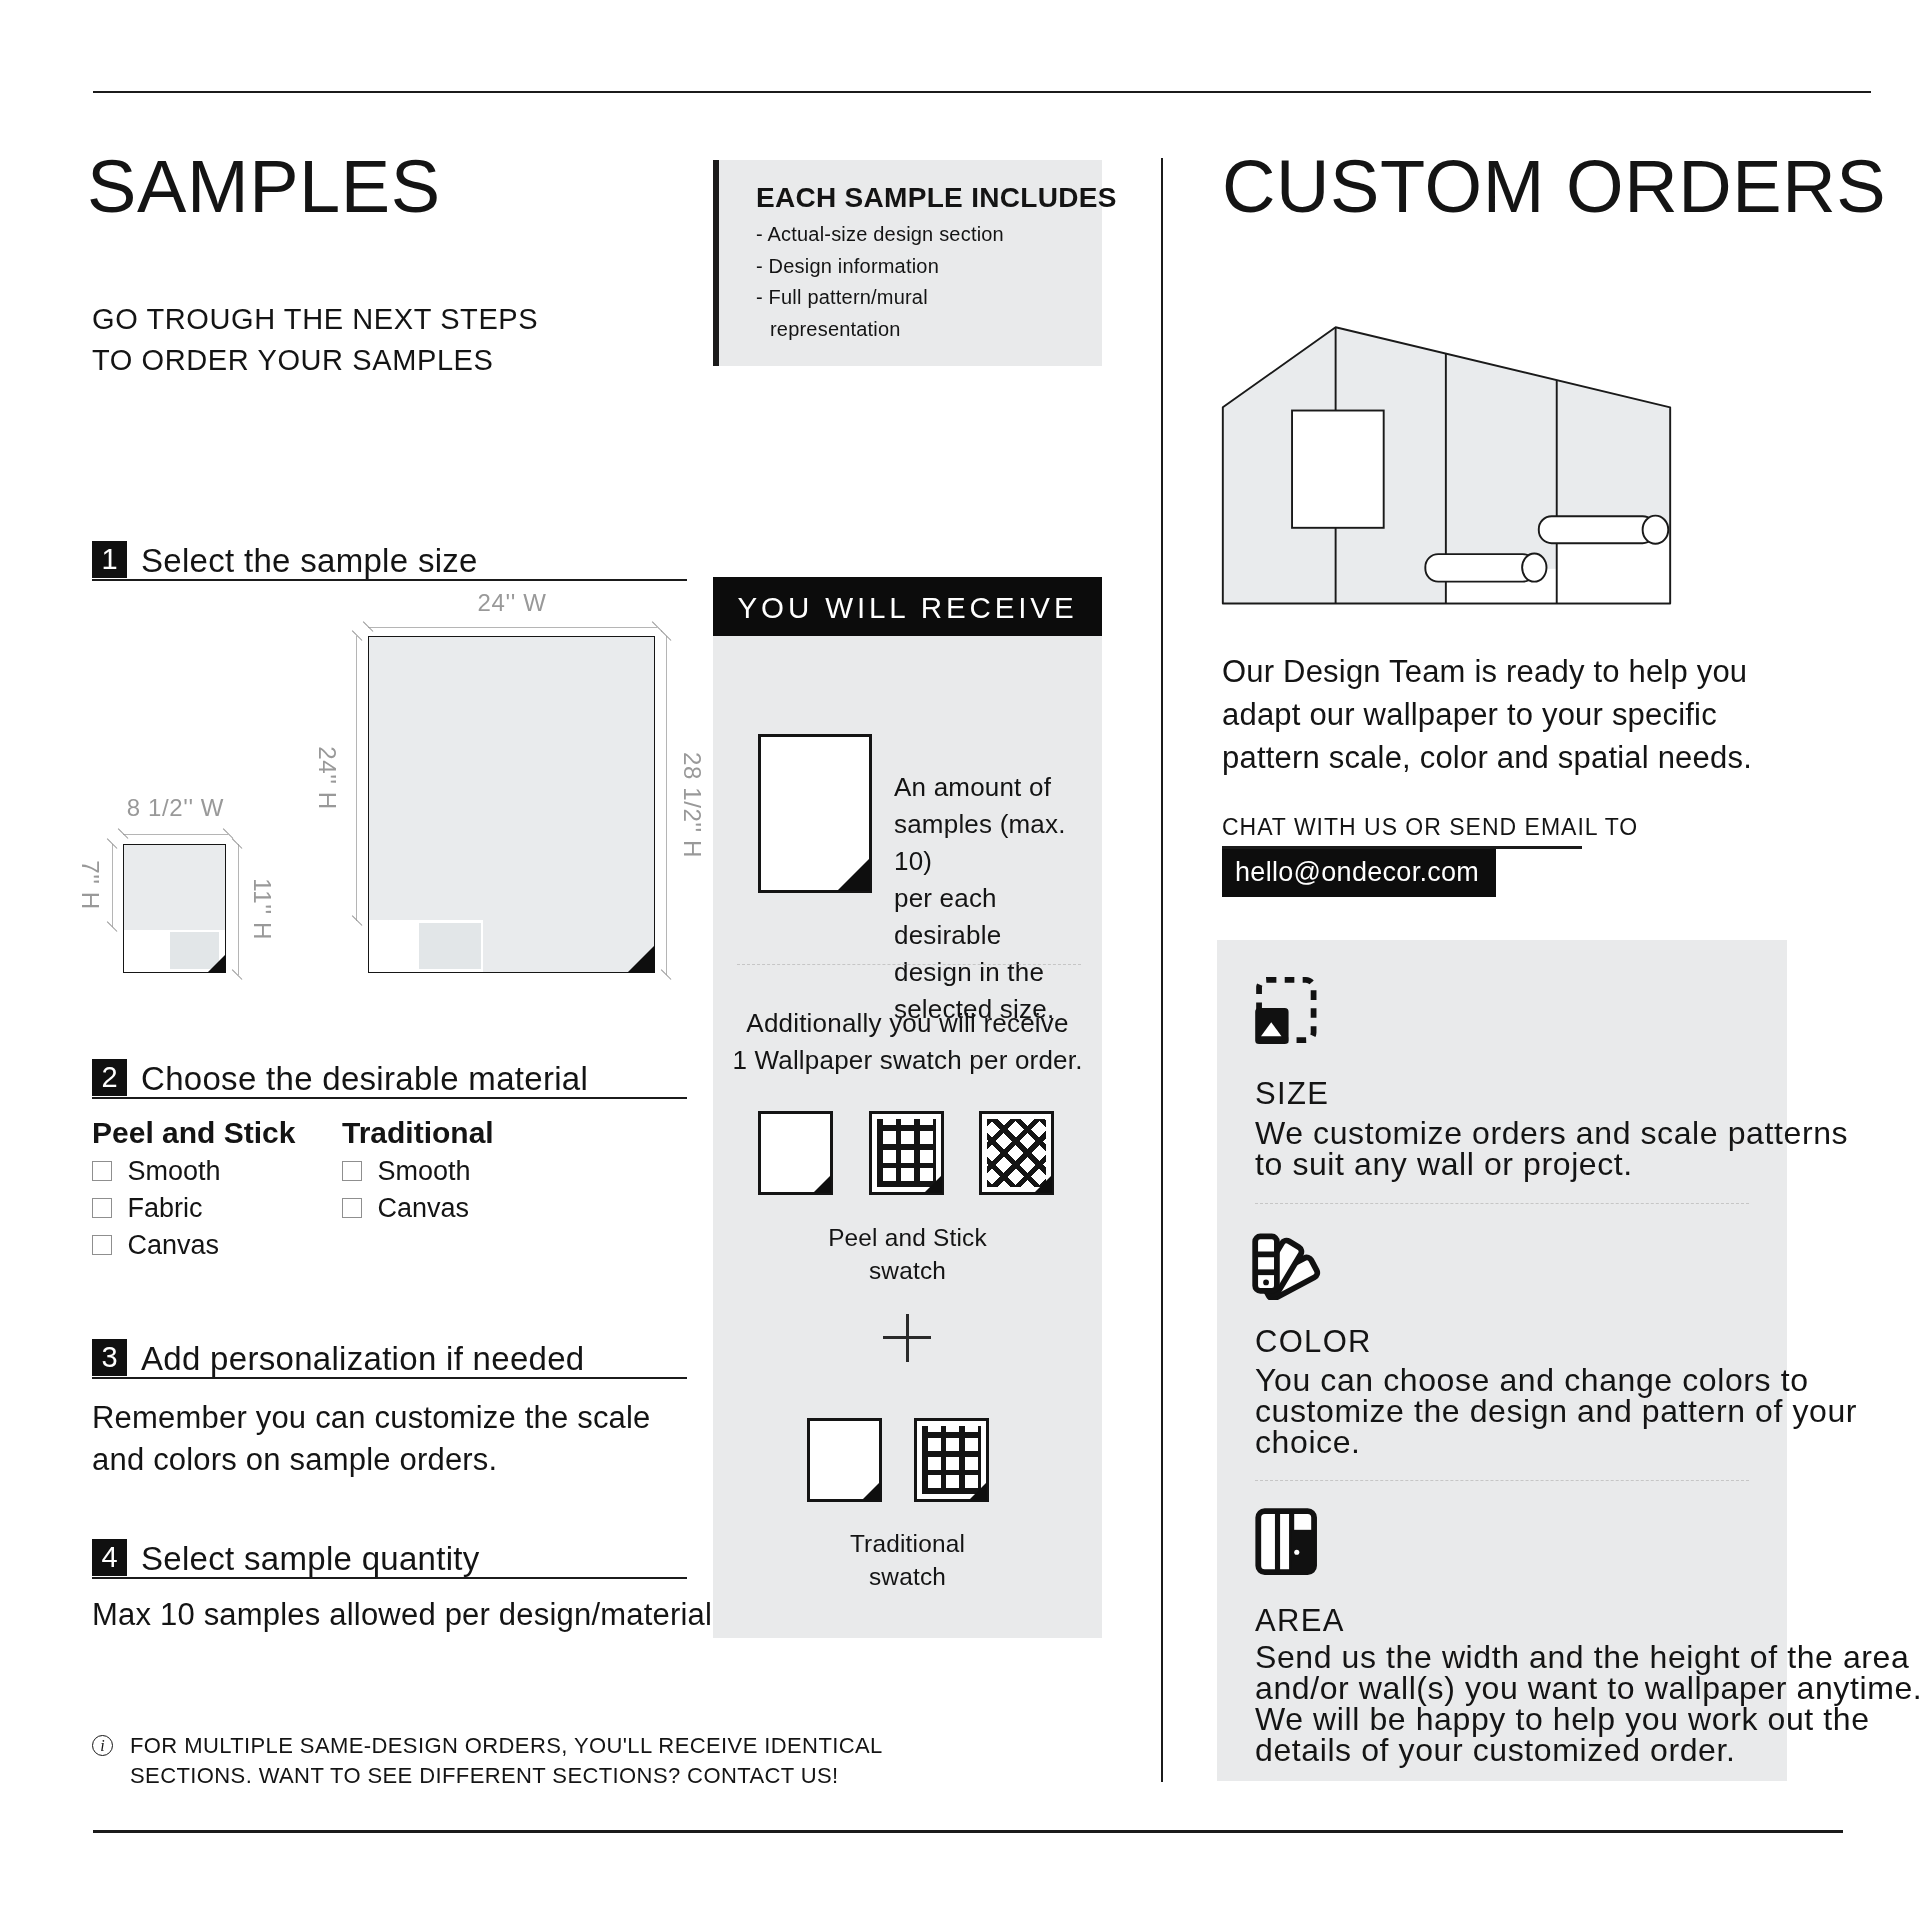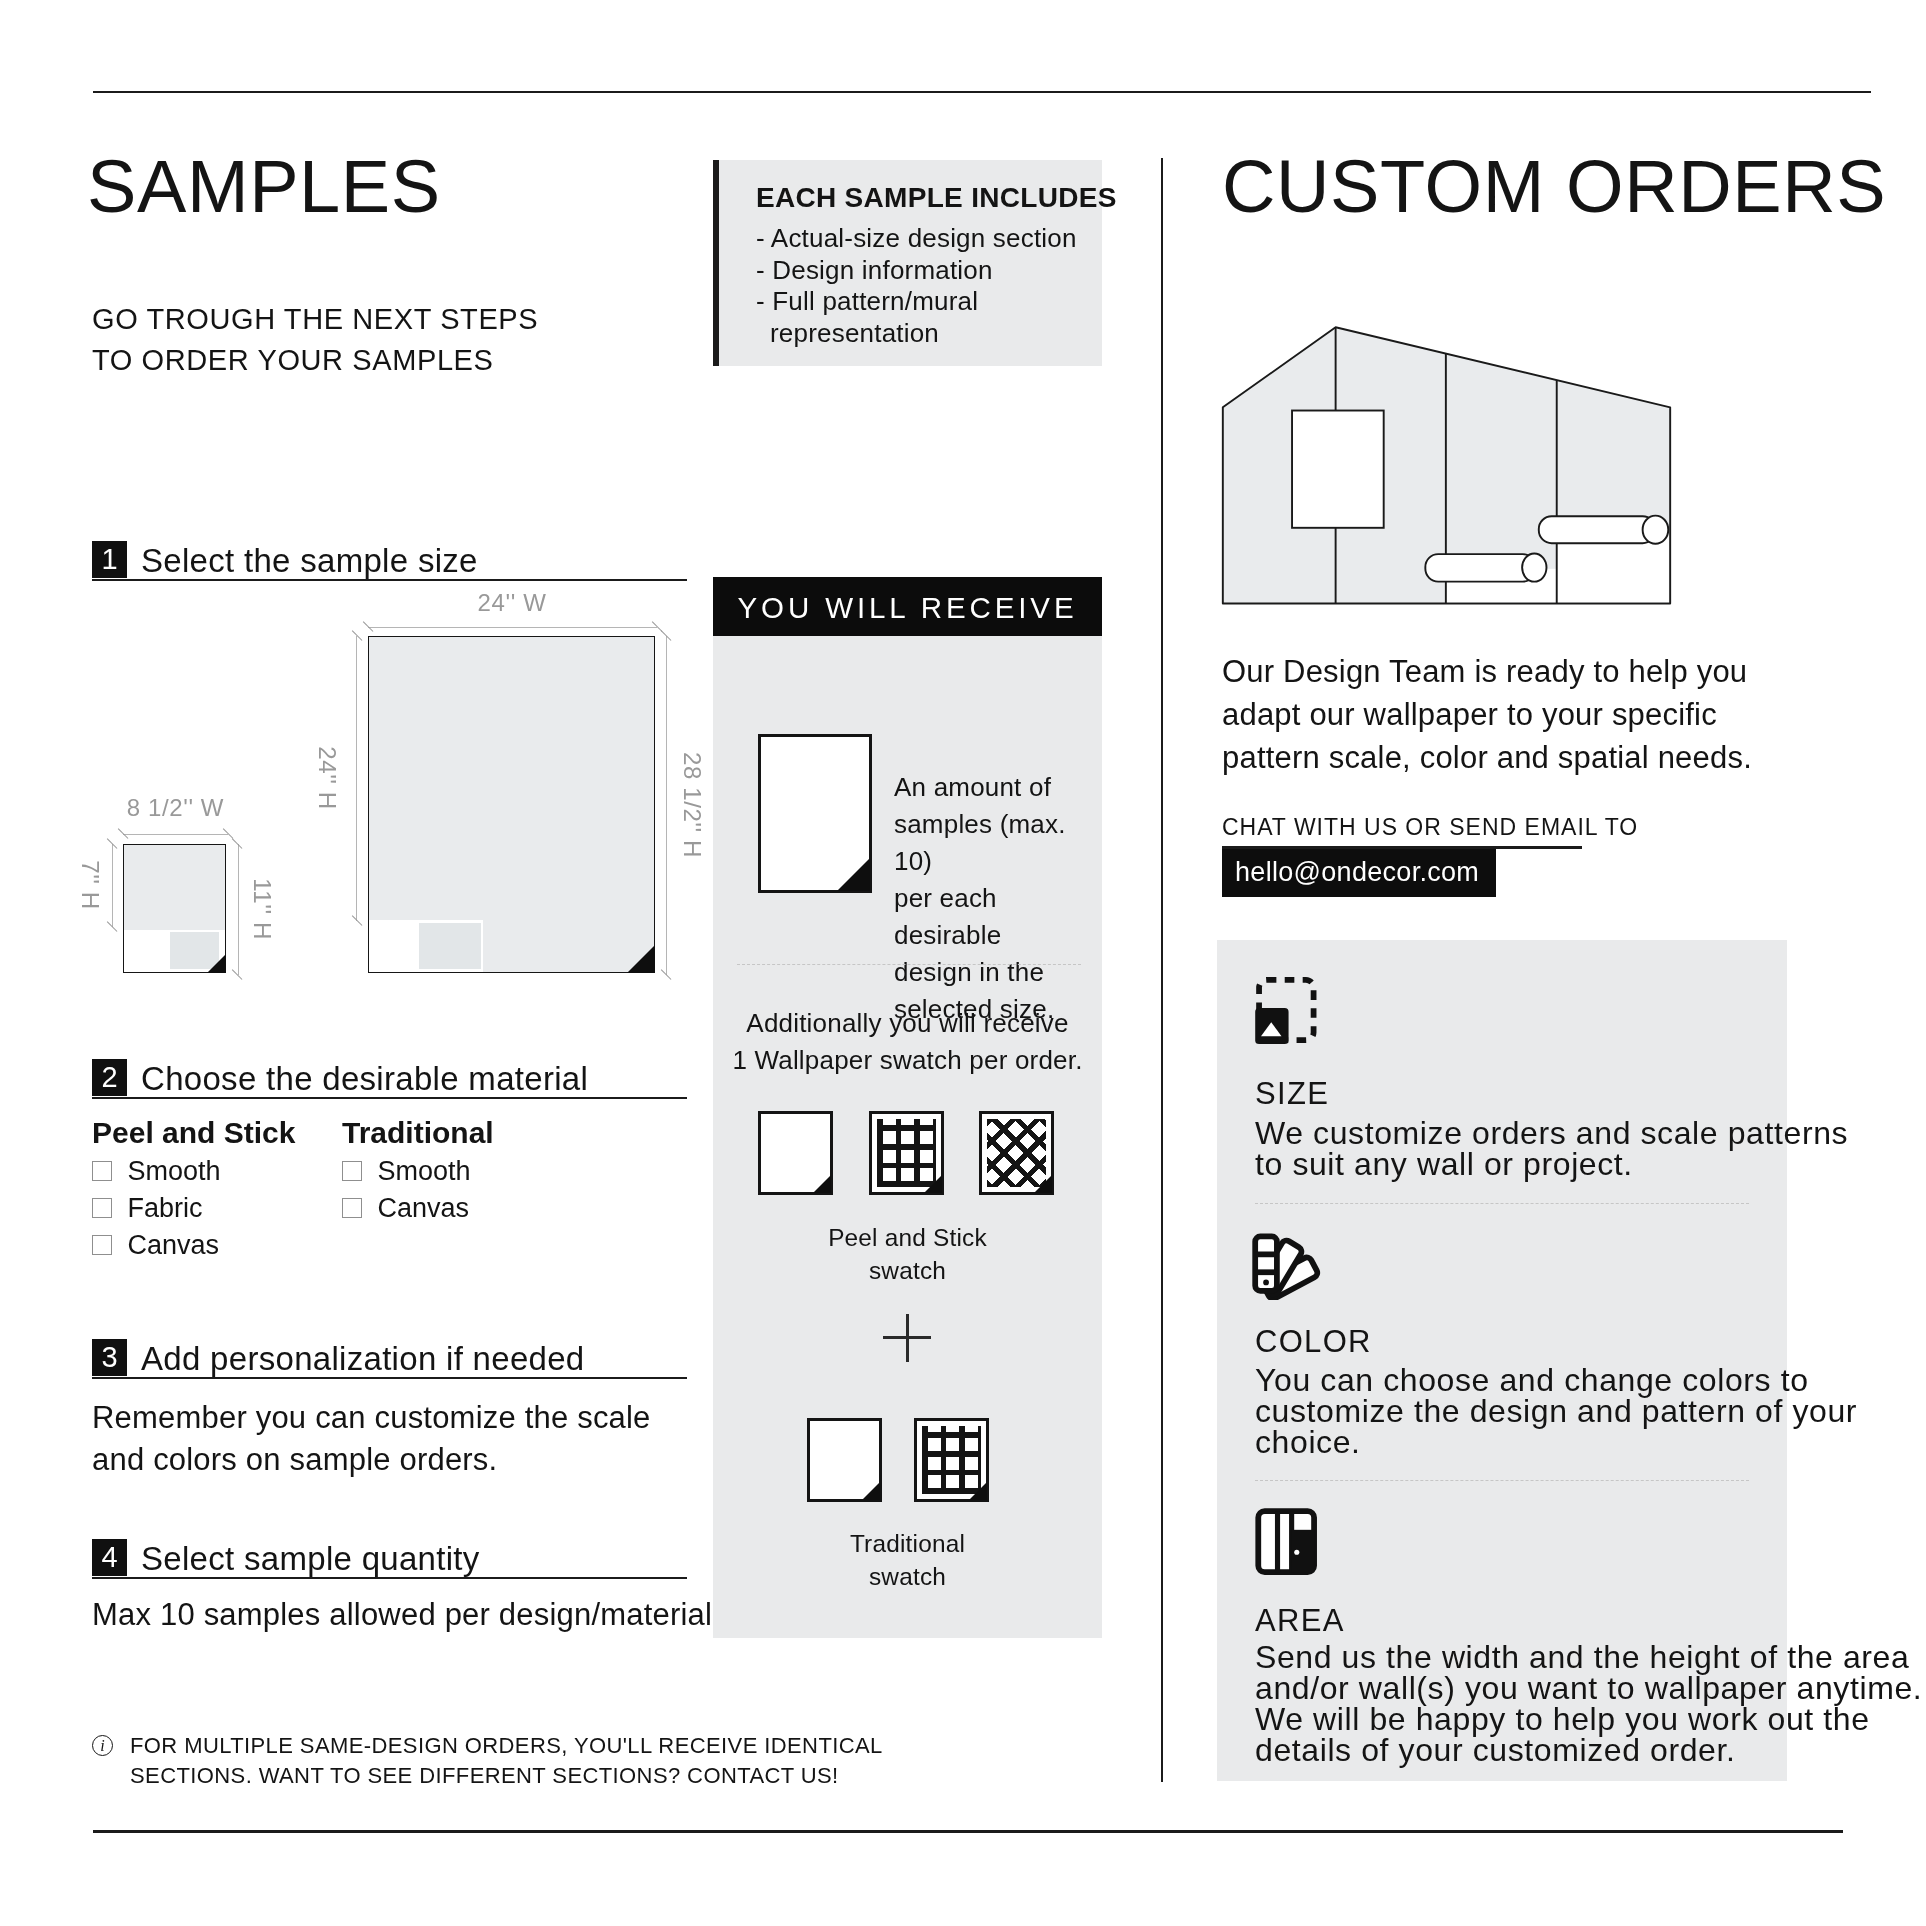--- a/index.html
+++ b/index.html
@@ -26,21 +26,21 @@
   .cb{display:inline-block;width:18px;height:18px;border:1.9px solid #8f8f8f;background:#ffffff;
       vertical-align:-1.3px;margin-right:15.4px;}
   .opt-label{font-size:27px;}
   .body48{font-size:31px;line-height:42px;letter-spacing:0.2px;white-space:nowrap;}
   .fn{font-size:22px;line-height:30px;letter-spacing:0.4px;white-space:nowrap;}
   .info-icon{position:absolute;width:19px;height:19px;border:1.9px solid #161616;border-radius:50%;
              display:flex;align-items:center;justify-content:center;
              font-family:"Liberation Serif",serif;font-size:16px;font-style:italic;}
   .gray-panel{position:absolute;background:#e9eaeb;}
   .inc-title{position:absolute;font-size:28px;font-weight:700;letter-spacing:0.3px;white-space:nowrap;}
-  .inc-item{position:absolute;font-size:26px;letter-spacing:0.2px;white-space:nowrap;}
+  .inc-item{position:absolute;font-size:20px;letter-spacing:0.2px;white-space:nowrap;}
   .banner{position:absolute;background:#0c0c0c;color:#ffffff;display:flex;align-items:center;justify-content:center;
           font-size:29.5px;letter-spacing:3.9px;white-space:nowrap;}
   .pagecard{position:absolute;background:#ffffff;border:3.2px solid #141414;}
   .pg-tri{position:absolute;right:-0.6px;bottom:-0.6px;width:0;height:0;
           border-left:33px solid transparent;border-bottom:33px solid #0e0e0e;}
   .sw{position:absolute;width:69px;height:78px;background:#ffffff;border:3.2px solid #141414;}
   .sw-tri{position:absolute;right:-0.6px;bottom:-0.6px;width:0;height:0;
           border-left:18px solid transparent;border-bottom:18px solid #0e0e0e;}
   .sw-pat{position:absolute;left:5.1px;top:5.1px;right:5.1px;bottom:5.1px;}
   .pat-grid{background-image:

